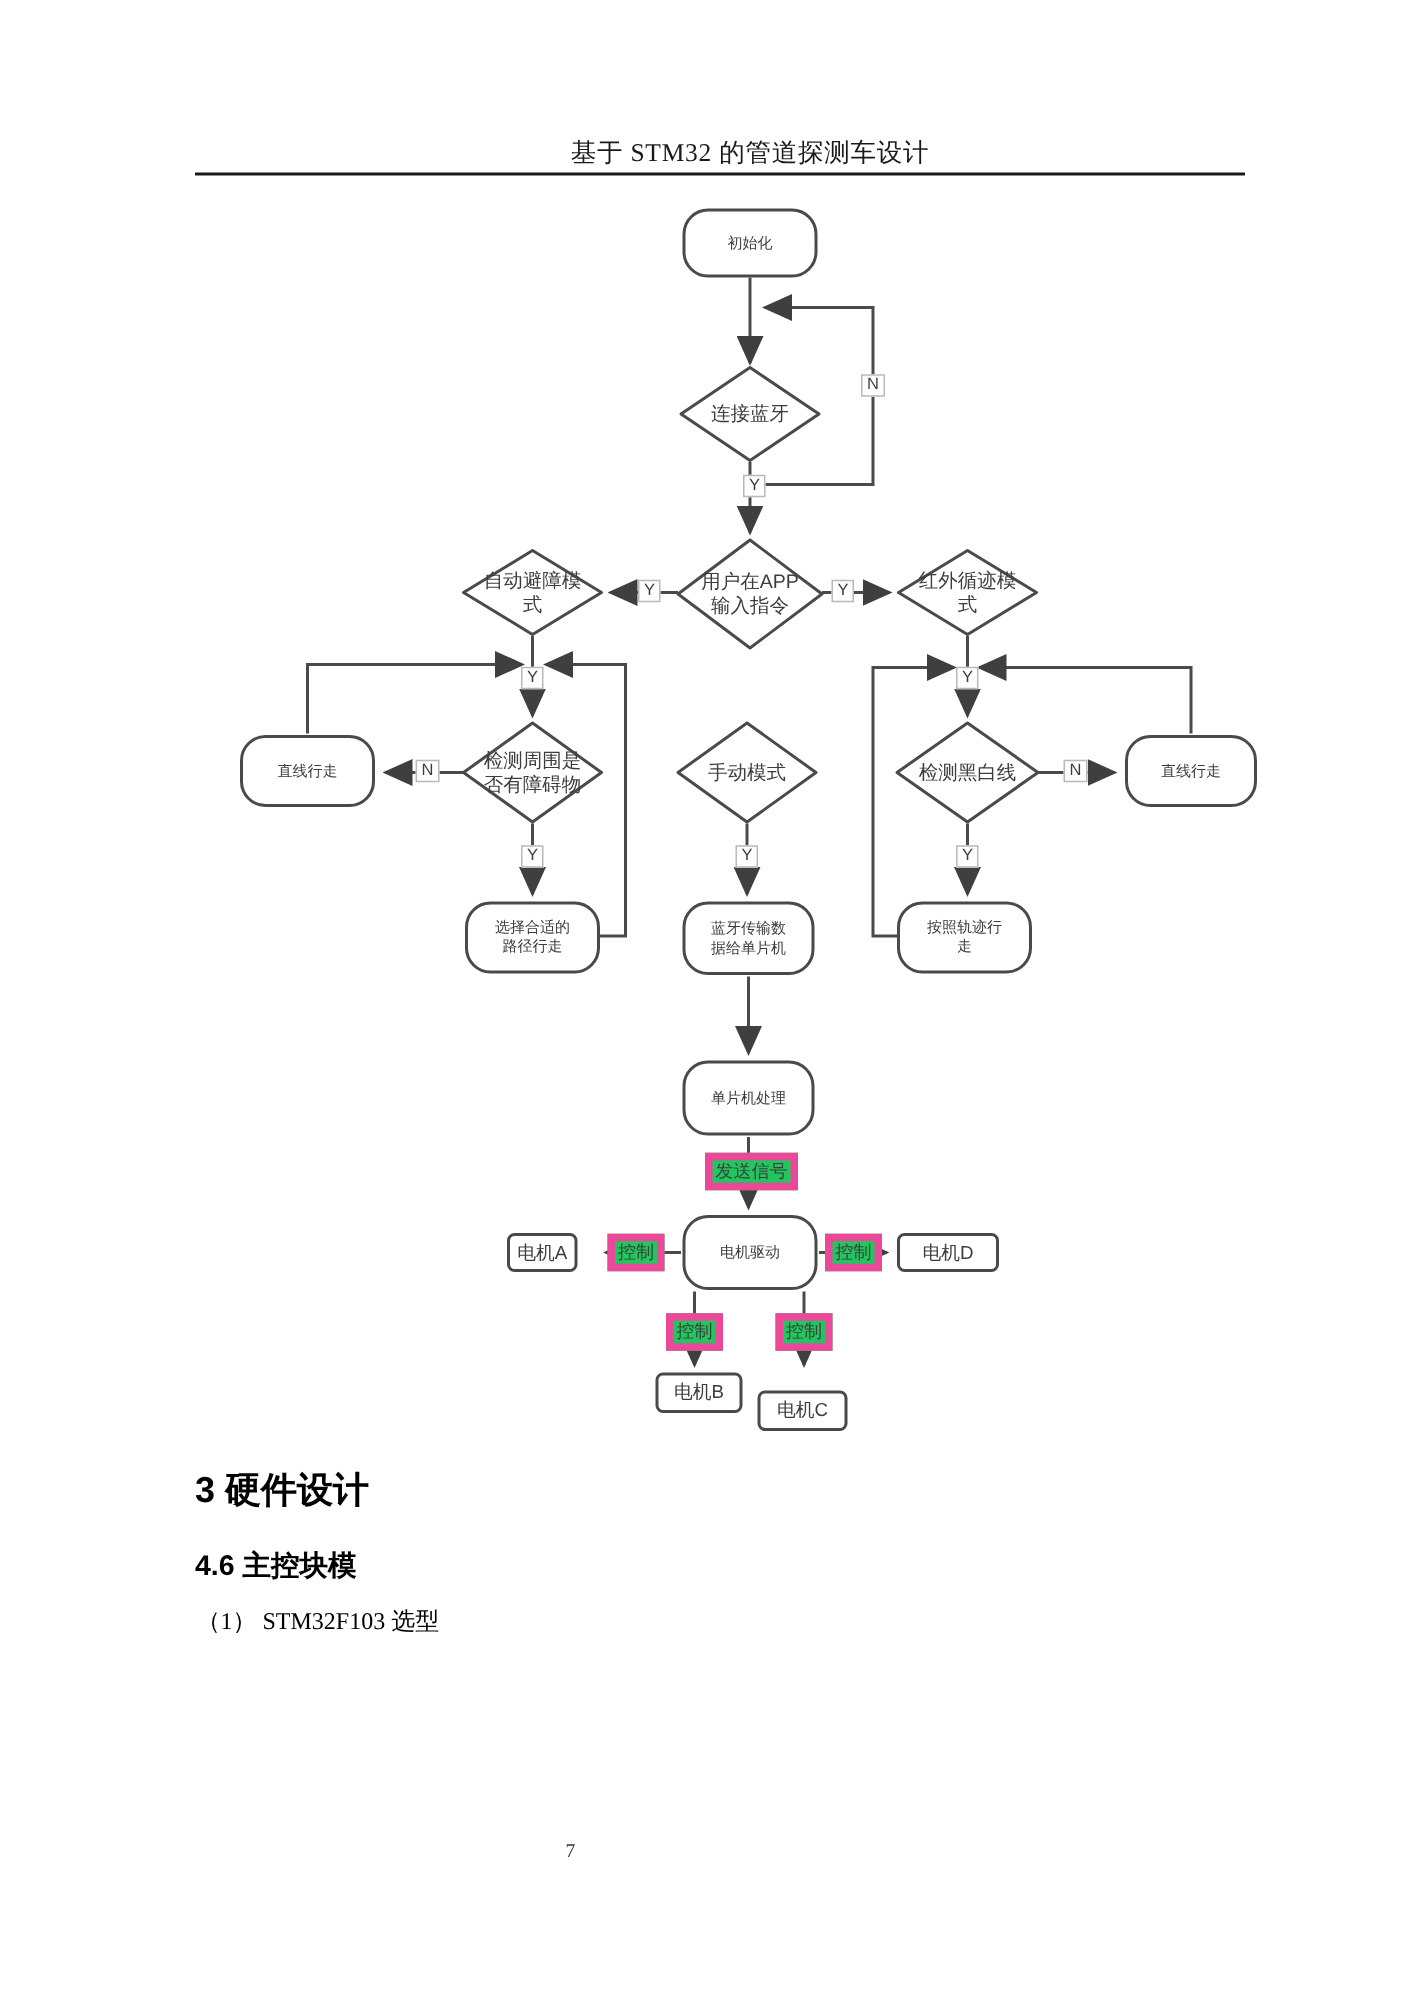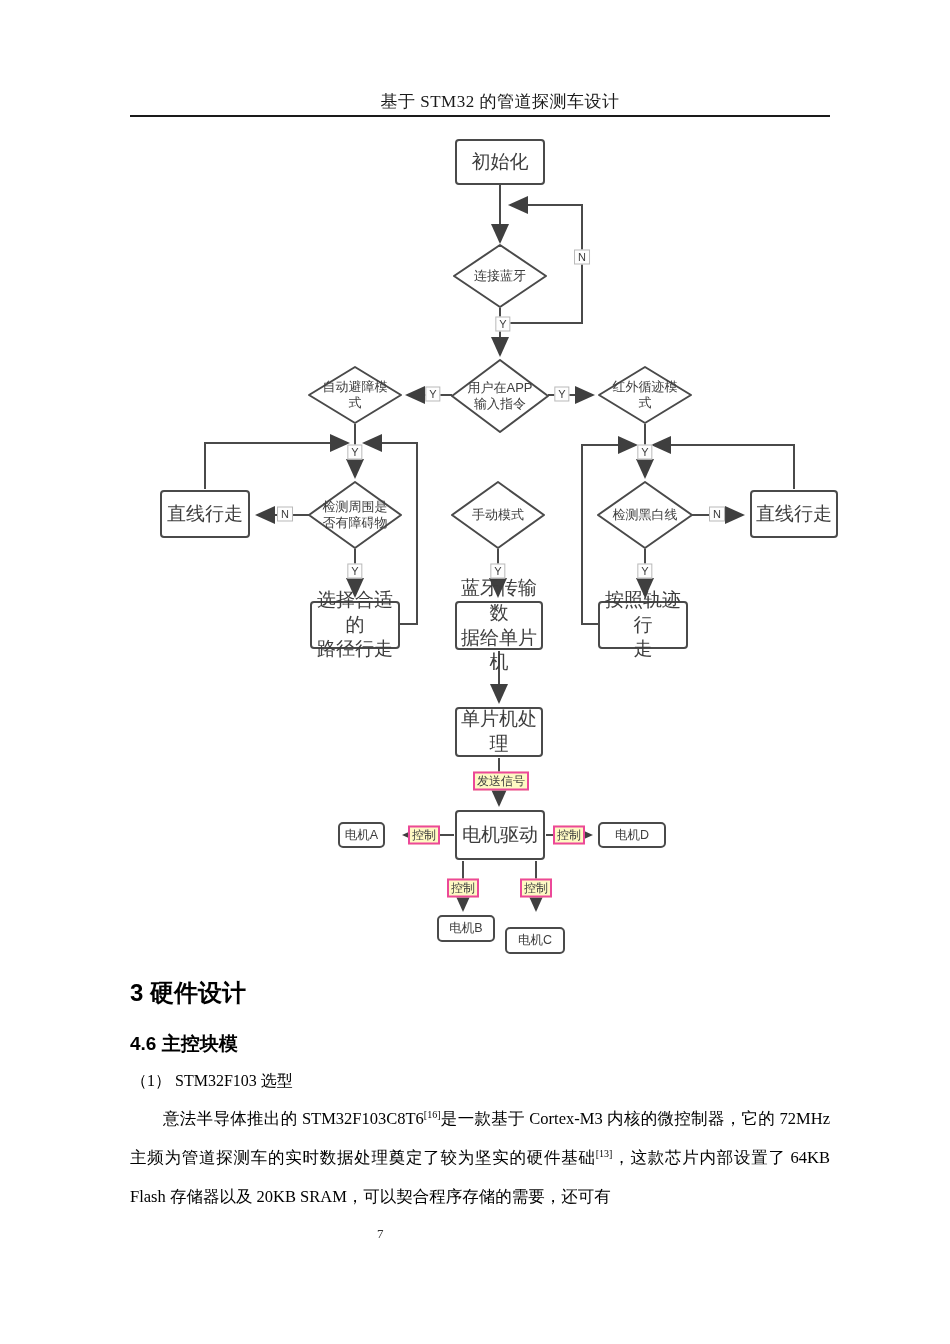--- a/index.html
+++ b/index.html
@@ -6,32 +6,32 @@
   .page{position:relative;width:950px;height:1344px;background:#ffffff;overflow:hidden;
         font-family:"Liberation Serif", serif;color:#111;}
   
   .doc-header-title{position:absolute;top:90px;left:0;width:1000px;text-align:center;
         font-size:17px;color:#1a1a1a;letter-spacing:.5px;}
   .header-rule{position:absolute;top:115px;left:130px;width:700px;height:0;
         border-top:2px solid #1a1a1a;}
   
   svg.connectors{position:absolute;left:0;top:0;}
   .rect-node{position:absolute;box-sizing:border-box;background:#fff;border:2px solid #4a4a4a;
-        border-radius:4px;display:flex;align-items:center;justify-content:center;
-        font-family:"Liberation Sans", sans-serif;font-size:19px;color:#3d3d3d;
+        border-radius:17px;display:flex;align-items:center;justify-content:center;
+        font-family:"Liberation Sans", sans-serif;font-size:10px;color:#3d3d3d;
         text-align:center;white-space:pre-line;line-height:1.3;}
   .rect-node.small{font-size:12.5px;border-radius:5px;}
   .dm-text{position:absolute;display:flex;align-items:center;justify-content:center;
         font-family:"Liberation Sans", sans-serif;font-size:13px;color:#3d3d3d;
         text-align:center;white-space:pre-line;line-height:1.25;pointer-events:none;}
   .yn{position:absolute;transform:translate(-50%,-50%);background:#fefefe;
         border:1px solid #b9b9b9;font-family:"Liberation Sans", sans-serif;font-size:11px;
         color:#3d3d3d;line-height:13px;padding:0 3px;}
-  .glabel{position:absolute;transform:translate(-50%,-50%);background:#fef9c3;
-        border:2px solid #ec4899;font-family:"Liberation Sans", sans-serif;font-size:12px;
+  .glabel{position:absolute;transform:translate(-50%,-50%);background:#22c55e;
+        border:5px solid #ec4899;font-family:"Liberation Sans", sans-serif;font-size:12px;
         color:#3d3d3d;line-height:15px;padding:0 2px;white-space:nowrap;}
   .fig-caption{position:absolute;top:950px;left:310px;width:400px;text-align:center;
         font-family:"Liberation Sans", sans-serif;font-weight:bold;font-size:15px;color:#1a1a1a;}
   
   .h1{position:absolute;top:977px;left:130px;font-family:"Liberation Sans", sans-serif;
         font-weight:bold;font-size:24px;color:#000;}
   .h2{position:absolute;top:1031px;left:130px;font-family:"Liberation Sans", sans-serif;
         font-weight:bold;font-size:19px;color:#000;}
   .item-line{position:absolute;top:1071px;left:131px;font-size:16px;color:#000;}
   .body-para{position:absolute;top:1099px;left:130px;width:700px;font-size:16.5px;
@@ -132,17 +132,16 @@
   <div class="glabel" style="left:424px;top:835px;">控制</div>
   <div class="glabel" style="left:569px;top:835px;">控制</div>
   <div class="glabel" style="left:463px;top:888px;">控制</div>
   <div class="glabel" style="left:536px;top:888px;">控制</div>
 
 
   <div class="h1">3 硬件设计</div>
   <div class="h2">4.6 主控块模</div>
   <div class="item-line">（1） STM32F103 选型</div>
 
-  <div class="body-para"><span>意法半导体推出的 STM32F103C8T6</span><sup>[16]</sup><span>是一款基于 Cortex-M3 内核的微控制器，它的 72MHz 主频为管道探测车的实时数据处理奠定了较为坚实的硬件基础</span><sup>[13]</sup><span>，这款芯片内部设置了 64KB Flash 存储器以及 20KB SRAM，可以契合程序存储的需要，还可有</span></div>
 
   <div class="page-number">7</div>
 
 </div>
 
 </body></html>

